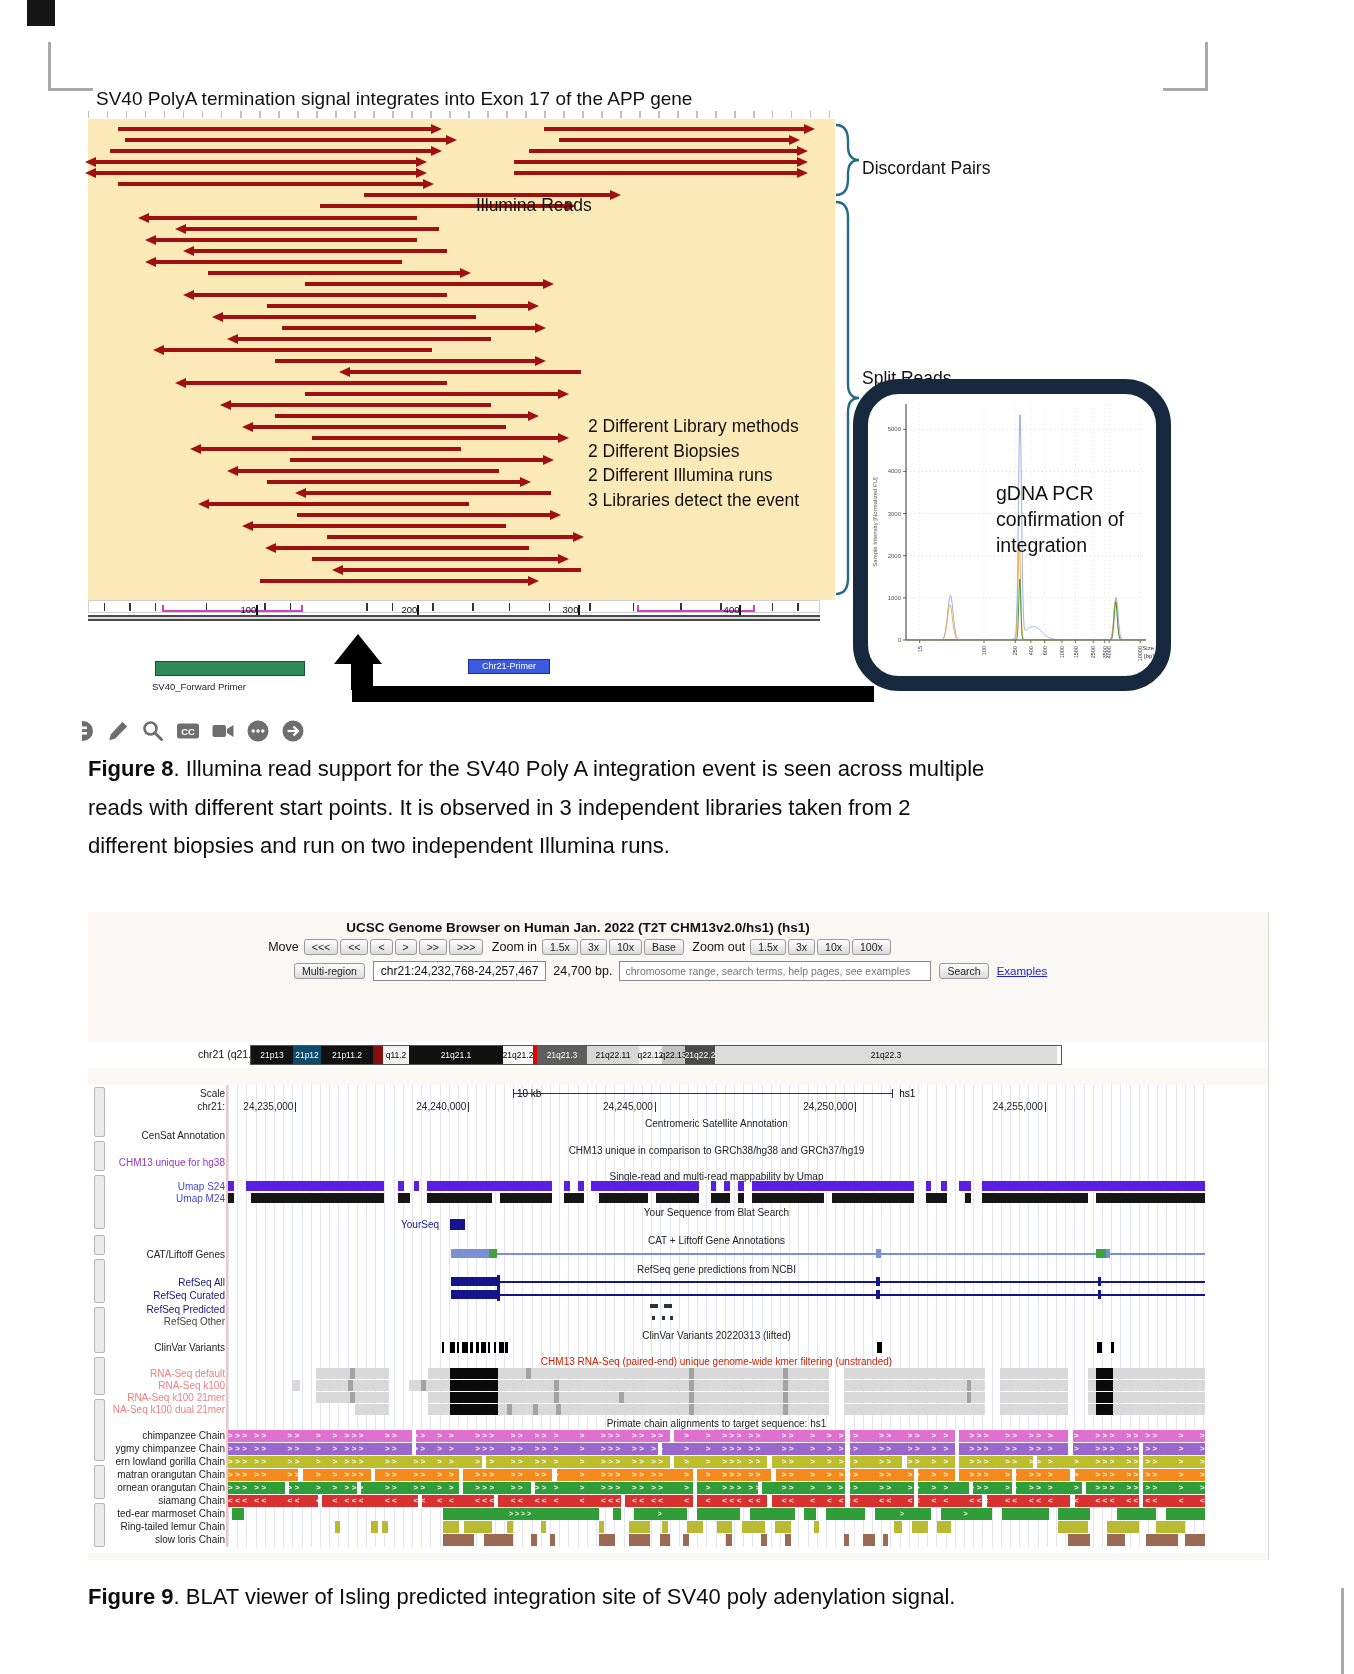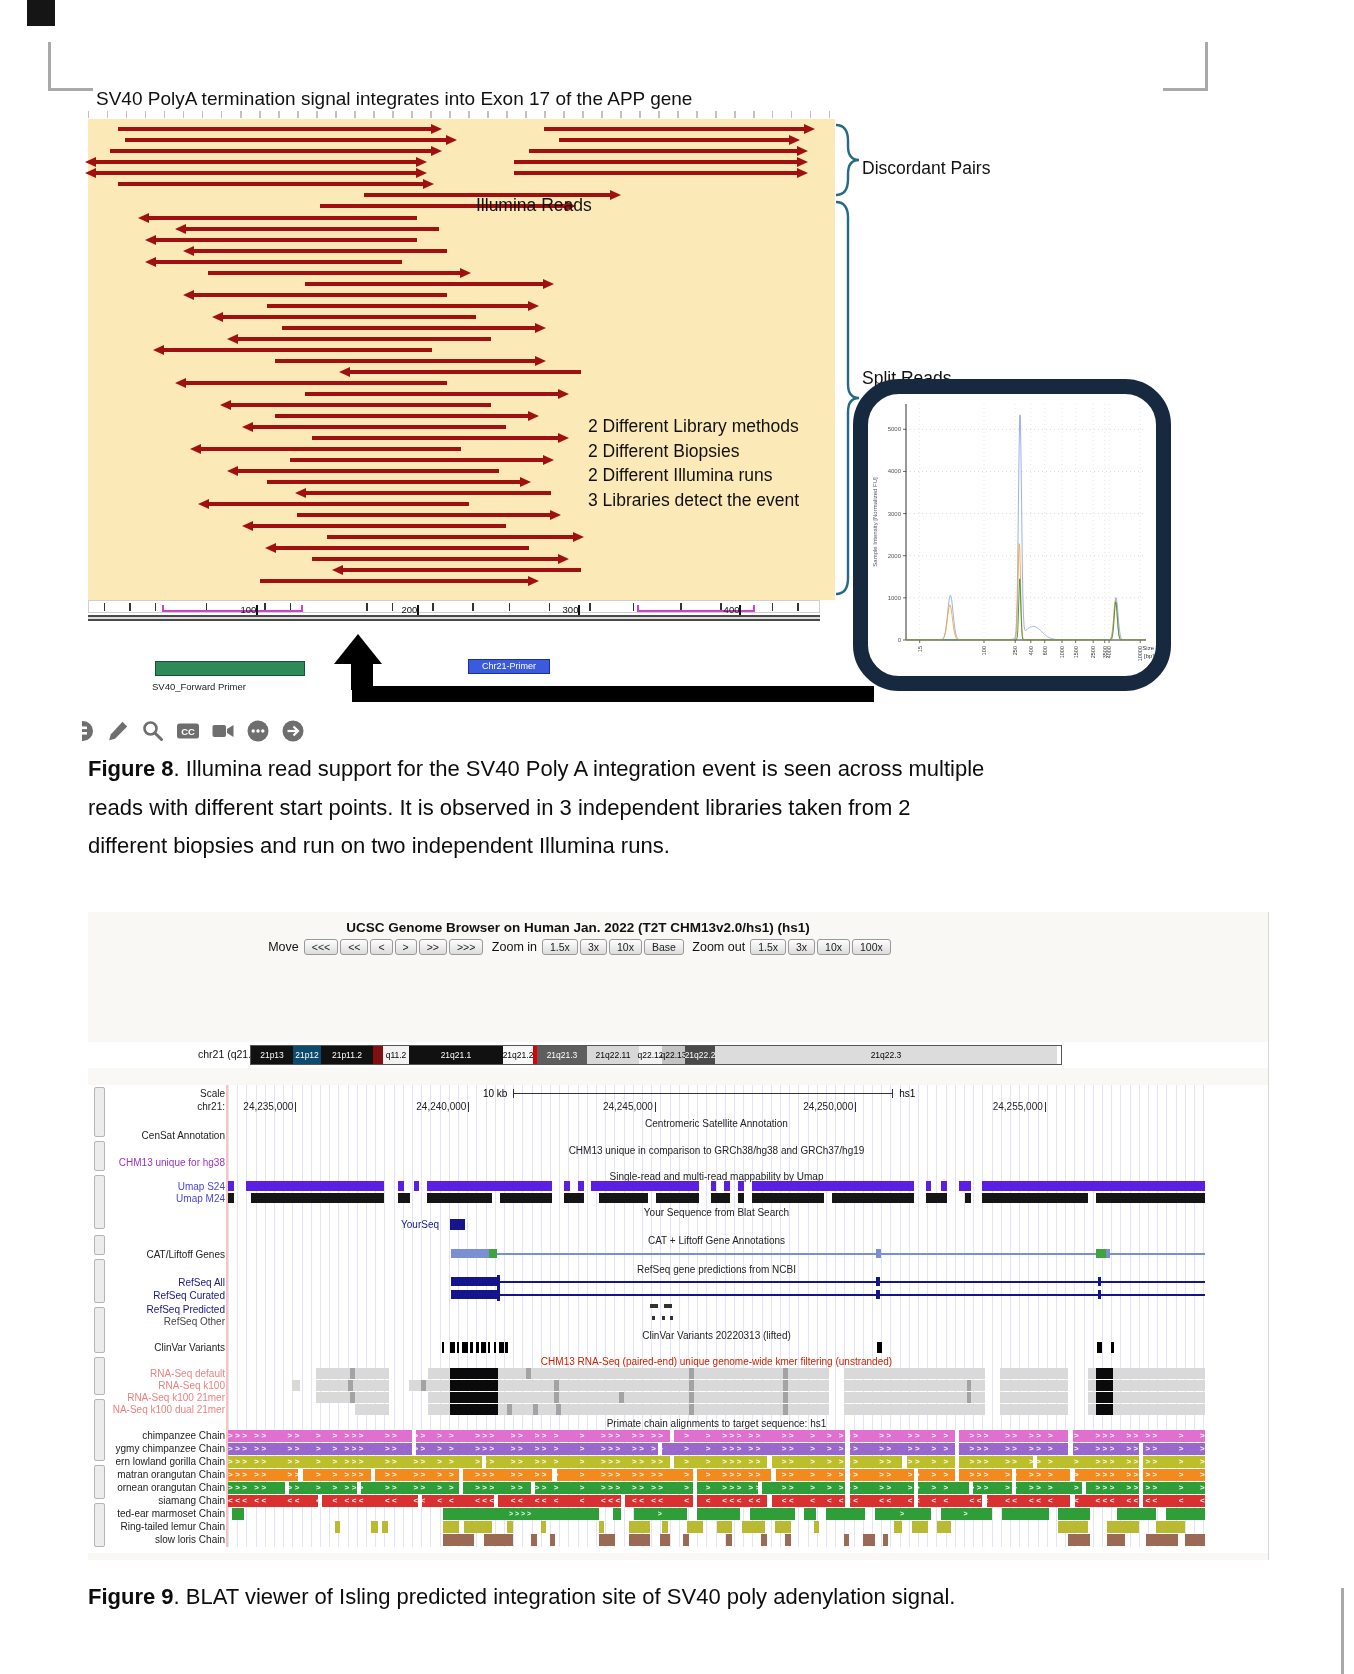--- a/index.html
+++ b/index.html
@@ -359,20 +359,21 @@
         <text x="33" y="37.28571428571428" text-anchor="end" font-size="6" fill="#555" font-family="Liberation Sans, sans-serif">5000</text>
         <line x1="38" y1="10" x2="38" y2="246" stroke="#333" stroke-width="1"></line>
         <line x1="38" y1="246" x2="278" y2="246" stroke="#333" stroke-width="1"></line>
         <polyline points="38.0,245.8 38.6,245.8 39.3,245.8 39.9,245.8 40.5,245.8 41.2,245.8 41.8,245.8 42.4,245.8 43.1,245.8 43.7,245.8 44.3,245.8 44.9,245.8 45.6,245.8 46.2,245.8 46.8,245.8 47.5,245.8 48.1,245.8 48.7,245.8 49.4,245.8 50.0,245.8 50.6,245.8 51.3,245.8 51.9,245.8 52.5,245.8 53.2,245.8 53.8,245.8 54.4,245.8 55.1,245.8 55.7,245.8 56.3,245.8 56.9,245.8 57.6,245.8 58.2,245.8 58.8,245.8 59.5,245.8 60.1,245.8 60.7,245.8 61.4,245.8 62.0,245.8 62.6,245.8 63.3,245.8 63.9,245.8 64.5,245.8 65.2,245.8 65.8,245.8 66.4,245.8 67.1,245.8 67.7,245.8 68.3,245.8 68.9,245.8 69.6,245.8 70.2,245.8 70.8,245.8 71.5,245.8 72.1,245.8 72.7,245.8 73.4,245.7 74.0,245.5 74.6,245.1 75.3,244.4 75.9,243.3 76.5,241.5 77.2,238.9 77.8,235.3 78.4,230.6 79.1,224.9 79.7,218.7 80.3,212.6 80.9,207.1 81.6,203.2 82.2,201.3 82.8,201.7 83.5,204.5 84.1,209.2 84.7,215.0 85.4,221.3 86.0,227.3 86.6,232.6 87.3,236.8 87.9,240.1 88.5,242.3 89.2,243.8 89.8,244.7 90.4,245.3 91.1,245.6 91.7,245.7 92.3,245.8 92.9,245.8 93.6,245.8 94.2,245.8 94.8,245.8 95.5,245.8 96.1,245.8 96.7,245.8 97.4,245.8 98.0,245.8 98.6,245.8 99.3,245.8 99.9,245.8 100.5,245.8 101.2,245.8 101.8,245.8 102.4,245.8 103.1,245.8 103.7,245.8 104.3,245.8 104.9,245.8 105.6,245.8 106.2,245.8 106.8,245.8 107.5,245.8 108.1,245.8 108.7,245.8 109.4,245.8 110.0,245.8 110.6,245.8 111.3,245.8 111.9,245.8 112.5,245.8 113.2,245.8 113.8,245.8 114.4,245.8 115.1,245.8 115.7,245.8 116.3,245.8 116.9,245.8 117.6,245.8 118.2,245.8 118.8,245.8 119.5,245.8 120.1,245.8 120.7,245.8 121.4,245.8 122.0,245.8 122.6,245.8 123.3,245.8 123.9,245.8 124.5,245.8 125.2,245.8 125.8,245.8 126.4,245.8 127.1,245.8 127.7,245.8 128.3,245.8 128.9,245.8 129.6,245.8 130.2,245.8 130.8,245.8 131.5,245.8 132.1,245.8 132.7,245.8 133.4,245.8 134.0,245.8 134.6,245.8 135.3,245.8 135.9,245.8 136.5,245.8 137.2,245.8 137.8,245.8 138.4,245.7 139.1,245.7 139.7,245.7 140.3,245.6 140.9,245.6 141.6,245.6 142.2,245.5 142.8,245.4 143.5,245.3 144.1,245.2 144.7,245.1 145.4,244.9 146.0,244.7 146.6,244.1 147.3,242.5 147.9,238.1 148.5,226.9 149.2,203.7 149.8,164.1 150.4,110.7 151.1,56.5 151.7,21.3 152.3,20.9 152.9,55.1 153.6,108.4 154.2,160.9 154.8,199.5 155.5,221.9 156.1,232.2 156.7,235.8 157.4,236.6 158.0,236.3 158.6,235.8 159.3,235.3 159.9,234.7 160.5,234.2 161.2,233.8 161.8,233.4 162.4,233.0 163.1,232.8 163.7,232.6 164.3,232.4 164.9,232.4 165.6,232.4 166.2,232.4 166.8,232.6 167.5,232.8 168.1,233.1 168.7,233.5 169.4,233.9 170.0,234.3 170.6,234.8 171.3,235.4 171.9,236.0 172.5,236.5 173.2,237.1 173.8,237.8 174.4,238.4 175.1,239.0 175.7,239.5 176.3,240.1 176.9,240.7 177.6,241.2 178.2,241.7 178.8,242.1 179.5,242.6 180.1,242.9 180.7,243.3 181.4,243.6 182.0,243.9 182.6,244.2 183.3,244.4 183.9,244.6 184.5,244.8 185.2,245.0 185.8,245.1 186.4,245.2 187.1,245.3 187.7,245.4 188.3,245.5 188.9,245.6 189.6,245.6 190.2,245.7 190.8,245.7 191.5,245.7 192.1,245.7 192.7,245.8 193.4,245.8 194.0,245.8 194.6,245.8 195.3,245.8 195.9,245.8 196.5,245.8 197.2,245.8 197.8,245.8 198.4,245.8 199.1,245.8 199.7,245.8 200.3,245.8 200.9,245.8 201.6,245.8 202.2,245.8 202.8,245.8 203.5,245.8 204.1,245.8 204.7,245.8 205.4,245.8 206.0,245.8 206.6,245.8 207.3,245.8 207.9,245.8 208.5,245.8 209.2,245.8 209.8,245.8 210.4,245.8 211.1,245.8 211.7,245.8 212.3,245.8 212.9,245.8 213.6,245.8 214.2,245.8 214.8,245.8 215.5,245.8 216.1,245.8 216.7,245.8 217.4,245.8 218.0,245.8 218.6,245.8 219.3,245.8 219.9,245.8 220.5,245.8 221.2,245.8 221.8,245.8 222.4,245.8 223.1,245.8 223.7,245.8 224.3,245.8 224.9,245.8 225.6,245.8 226.2,245.8 226.8,245.8 227.5,245.8 228.1,245.8 228.7,245.8 229.4,245.8 230.0,245.8 230.6,245.8 231.3,245.8 231.9,245.8 232.5,245.8 233.2,245.8 233.8,245.8 234.4,245.8 235.1,245.8 235.7,245.8 236.3,245.8 236.9,245.8 237.6,245.8 238.2,245.8 238.8,245.8 239.5,245.8 240.1,245.8 240.7,245.8 241.4,245.6 242.0,245.3 242.6,244.5 243.3,243.0 243.9,240.3 244.5,235.9 245.2,229.8 245.8,222.2 246.4,214.3 247.1,207.6 247.7,203.8 248.3,203.8 248.9,207.6 249.6,214.3 250.2,222.2 250.8,229.8 251.5,235.9 252.1,240.3 252.7,243.0 253.4,244.5 254.0,245.3 254.6,245.6 255.3,245.8 255.9,245.8 256.5,245.8 257.2,245.8 257.8,245.8 258.4,245.8 259.1,245.8 259.7,245.8 260.3,245.8 260.9,245.8 261.6,245.8 262.2,245.8 262.8,245.8 263.5,245.8 264.1,245.8 264.7,245.8 265.4,245.8 266.0,245.8 266.6,245.8 267.3,245.8 267.9,245.8 268.5,245.8 269.2,245.8 269.8,245.8 270.4,245.8 271.1,245.8 271.7,245.8 272.3,245.8 272.9,245.8 273.6,245.8 274.2,245.8 274.8,245.8 275.5,245.8 276.1,245.8 276.7,245.8 277.4,245.8 278.0,245.8" fill="none" stroke="#8fa8e8" stroke-width="0.9"></polyline>
         <polyline points="38.0,245.8 38.6,245.8 39.3,245.8 39.9,245.8 40.5,245.8 41.2,245.8 41.8,245.8 42.4,245.8 43.1,245.8 43.7,245.8 44.3,245.8 44.9,245.8 45.6,245.8 46.2,245.8 46.8,245.8 47.5,245.8 48.1,245.8 48.7,245.8 49.4,245.8 50.0,245.8 50.6,245.8 51.3,245.8 51.9,245.8 52.5,245.8 53.2,245.8 53.8,245.8 54.4,245.8 55.1,245.8 55.7,245.8 56.3,245.8 56.9,245.8 57.6,245.8 58.2,245.8 58.8,245.8 59.5,245.8 60.1,245.8 60.7,245.8 61.4,245.8 62.0,245.8 62.6,245.8 63.3,245.8 63.9,245.8 64.5,245.8 65.2,245.8 65.8,245.8 66.4,245.8 67.1,245.8 67.7,245.8 68.3,245.8 68.9,245.8 69.6,245.8 70.2,245.8 70.8,245.8 71.5,245.8 72.1,245.8 72.7,245.8 73.4,245.7 74.0,245.6 74.6,245.3 75.3,244.7 75.9,243.7 76.5,242.1 77.2,239.8 77.8,236.5 78.4,232.2 79.1,227.3 79.7,222.0 80.3,217.2 80.9,213.3 81.6,211.2 82.2,211.1 82.8,213.1 83.5,216.8 84.1,221.6 84.7,226.9 85.4,231.9 86.0,236.1 86.6,239.5 87.3,242.0 87.9,243.6 88.5,244.6 89.2,245.2 89.8,245.5 90.4,245.7 91.1,245.8 91.7,245.8 92.3,245.8 92.9,245.8 93.6,245.8 94.2,245.8 94.8,245.8 95.5,245.8 96.1,245.8 96.7,245.8 97.4,245.8 98.0,245.8 98.6,245.8 99.3,245.8 99.9,245.8 100.5,245.8 101.2,245.8 101.8,245.8 102.4,245.8 103.1,245.8 103.7,245.8 104.3,245.8 104.9,245.8 105.6,245.8 106.2,245.8 106.8,245.8 107.5,245.8 108.1,245.8 108.7,245.8 109.4,245.8 110.0,245.8 110.6,245.8 111.3,245.8 111.9,245.8 112.5,245.8 113.2,245.8 113.8,245.8 114.4,245.8 115.1,245.8 115.7,245.8 116.3,245.8 116.9,245.8 117.6,245.8 118.2,245.8 118.8,245.8 119.5,245.8 120.1,245.8 120.7,245.8 121.4,245.8 122.0,245.8 122.6,245.8 123.3,245.8 123.9,245.8 124.5,245.8 125.2,245.8 125.8,245.8 126.4,245.8 127.1,245.8 127.7,245.8 128.3,245.8 128.9,245.8 129.6,245.8 130.2,245.8 130.8,245.8 131.5,245.8 132.1,245.8 132.7,245.8 133.4,245.8 134.0,245.8 134.6,245.8 135.3,245.8 135.9,245.8 136.5,245.8 137.2,245.8 137.8,245.8 138.4,245.8 139.1,245.8 139.7,245.8 140.3,245.8 140.9,245.8 141.6,245.8 142.2,245.8 142.8,245.8 143.5,245.8 144.1,245.8 144.7,245.8 145.4,245.8 146.0,245.8 146.6,245.7 147.3,245.2 147.9,243.0 148.5,236.4 149.2,221.5 149.8,196.6 150.4,168.0 151.1,149.6 151.7,152.9 152.3,175.6 152.9,204.4 153.6,226.7 154.2,238.9 154.8,243.9 155.5,245.4 156.1,245.8 156.7,245.8 157.4,245.8 158.0,245.8 158.6,245.8 159.3,245.8 159.9,245.8 160.5,245.8 161.2,245.8 161.8,245.8 162.4,245.8 163.1,245.8 163.7,245.8 164.3,245.8 164.9,245.8 165.6,245.8 166.2,245.8 166.8,245.8 167.5,245.8 168.1,245.8 168.7,245.8 169.4,245.8 170.0,245.8 170.6,245.8 171.3,245.8 171.9,245.8 172.5,245.8 173.2,245.8 173.8,245.8 174.4,245.8 175.1,245.8 175.7,245.8 176.3,245.8 176.9,245.8 177.6,245.8 178.2,245.8 178.8,245.8 179.5,245.8 180.1,245.8 180.7,245.8 181.4,245.8 182.0,245.8 182.6,245.8 183.3,245.8 183.9,245.8 184.5,245.8 185.2,245.8 185.8,245.8 186.4,245.8 187.1,245.8 187.7,245.8 188.3,245.8 188.9,245.8 189.6,245.8 190.2,245.8 190.8,245.8 191.5,245.8 192.1,245.8 192.7,245.8 193.4,245.8 194.0,245.8 194.6,245.8 195.3,245.8 195.9,245.8 196.5,245.8 197.2,245.8 197.8,245.8 198.4,245.8 199.1,245.8 199.7,245.8 200.3,245.8 200.9,245.8 201.6,245.8 202.2,245.8 202.8,245.8 203.5,245.8 204.1,245.8 204.7,245.8 205.4,245.8 206.0,245.8 206.6,245.8 207.3,245.8 207.9,245.8 208.5,245.8 209.2,245.8 209.8,245.8 210.4,245.8 211.1,245.8 211.7,245.8 212.3,245.8 212.9,245.8 213.6,245.8 214.2,245.8 214.8,245.8 215.5,245.8 216.1,245.8 216.7,245.8 217.4,245.8 218.0,245.8 218.6,245.8 219.3,245.8 219.9,245.8 220.5,245.8 221.2,245.8 221.8,245.8 222.4,245.8 223.1,245.8 223.7,245.8 224.3,245.8 224.9,245.8 225.6,245.8 226.2,245.8 226.8,245.8 227.5,245.8 228.1,245.8 228.7,245.8 229.4,245.8 230.0,245.8 230.6,245.8 231.3,245.8 231.9,245.8 232.5,245.8 233.2,245.8 233.8,245.8 234.4,245.8 235.1,245.8 235.7,245.8 236.3,245.8 236.9,245.8 237.6,245.8 238.2,245.8 238.8,245.8 239.5,245.8 240.1,245.8 240.7,245.8 241.4,245.8 242.0,245.6 242.6,245.2 243.3,244.1 243.9,241.7 244.5,237.4 245.2,230.6 245.8,222.0 246.4,213.4 247.1,207.3 247.7,206.0 248.3,210.0 248.9,217.7 249.6,226.7 250.2,234.4 250.8,239.9 251.5,243.2 252.1,244.8 252.7,245.5 253.4,245.7 254.0,245.8 254.6,245.8 255.3,245.8 255.9,245.8 256.5,245.8 257.2,245.8 257.8,245.8 258.4,245.8 259.1,245.8 259.7,245.8 260.3,245.8 260.9,245.8 261.6,245.8 262.2,245.8 262.8,245.8 263.5,245.8 264.1,245.8 264.7,245.8 265.4,245.8 266.0,245.8 266.6,245.8 267.3,245.8 267.9,245.8 268.5,245.8 269.2,245.8 269.8,245.8 270.4,245.8 271.1,245.8 271.7,245.8 272.3,245.8 272.9,245.8 273.6,245.8 274.2,245.8 274.8,245.8 275.5,245.8 276.1,245.8 276.7,245.8 277.4,245.8 278.0,245.8" fill="none" stroke="#f0a73a" stroke-width="0.9"></polyline>
         <polyline points="38.0,245.8 38.6,245.8 39.3,245.8 39.9,245.8 40.5,245.8 41.2,245.8 41.8,245.8 42.4,245.8 43.1,245.8 43.7,245.8 44.3,245.8 44.9,245.8 45.6,245.8 46.2,245.8 46.8,245.8 47.5,245.8 48.1,245.8 48.7,245.8 49.4,245.8 50.0,245.8 50.6,245.8 51.3,245.8 51.9,245.8 52.5,245.8 53.2,245.8 53.8,245.8 54.4,245.8 55.1,245.8 55.7,245.8 56.3,245.8 56.9,245.8 57.6,245.8 58.2,245.8 58.8,245.8 59.5,245.8 60.1,245.8 60.7,245.8 61.4,245.8 62.0,245.8 62.6,245.8 63.3,245.8 63.9,245.8 64.5,245.8 65.2,245.8 65.8,245.8 66.4,245.8 67.1,245.8 67.7,245.8 68.3,245.8 68.9,245.8 69.6,245.8 70.2,245.8 70.8,245.8 71.5,245.8 72.1,245.8 72.7,245.8 73.4,245.8 74.0,245.8 74.6,245.8 75.3,245.8 75.9,245.8 76.5,245.8 77.2,245.8 77.8,245.8 78.4,245.8 79.1,245.8 79.7,245.8 80.3,245.8 80.9,245.8 81.6,245.8 82.2,245.8 82.8,245.8 83.5,245.8 84.1,245.8 84.7,245.8 85.4,245.8 86.0,245.8 86.6,245.8 87.3,245.8 87.9,245.8 88.5,245.8 89.2,245.8 89.8,245.8 90.4,245.8 91.1,245.8 91.7,245.8 92.3,245.8 92.9,245.8 93.6,245.8 94.2,245.8 94.8,245.8 95.5,245.8 96.1,245.8 96.7,245.8 97.4,245.8 98.0,245.8 98.6,245.8 99.3,245.8 99.9,245.8 100.5,245.8 101.2,245.8 101.8,245.8 102.4,245.8 103.1,245.8 103.7,245.8 104.3,245.8 104.9,245.8 105.6,245.8 106.2,245.8 106.8,245.8 107.5,245.8 108.1,245.8 108.7,245.8 109.4,245.8 110.0,245.8 110.6,245.8 111.3,245.8 111.9,245.8 112.5,245.8 113.2,245.8 113.8,245.8 114.4,245.8 115.1,245.8 115.7,245.8 116.3,245.8 116.9,245.8 117.6,245.8 118.2,245.8 118.8,245.8 119.5,245.8 120.1,245.8 120.7,245.8 121.4,245.8 122.0,245.8 122.6,245.8 123.3,245.8 123.9,245.8 124.5,245.8 125.2,245.8 125.8,245.8 126.4,245.8 127.1,245.8 127.7,245.8 128.3,245.8 128.9,245.8 129.6,245.8 130.2,245.8 130.8,245.8 131.5,245.8 132.1,245.8 132.7,245.8 133.4,245.8 134.0,245.8 134.6,245.8 135.3,245.8 135.9,245.8 136.5,245.8 137.2,245.8 137.8,245.8 138.4,245.8 139.1,245.8 139.7,245.8 140.3,245.8 140.9,245.8 141.6,245.8 142.2,245.8 142.8,245.8 143.5,245.8 144.1,245.8 144.7,245.8 145.4,245.8 146.0,245.8 146.6,245.8 147.3,245.8 147.9,245.8 148.5,245.4 149.2,243.5 149.8,236.4 150.4,220.1 151.1,197.8 151.7,184.9 152.3,193.2 152.9,214.9 153.6,233.4 154.2,242.5 154.8,245.2 155.5,245.8 156.1,245.8 156.7,245.8 157.4,245.8 158.0,245.8 158.6,245.8 159.3,245.8 159.9,245.8 160.5,245.8 161.2,245.8 161.8,245.8 162.4,245.8 163.1,245.8 163.7,245.8 164.3,245.8 164.9,245.8 165.6,245.8 166.2,245.8 166.8,245.8 167.5,245.8 168.1,245.8 168.7,245.8 169.4,245.8 170.0,245.8 170.6,245.8 171.3,245.8 171.9,245.8 172.5,245.8 173.2,245.8 173.8,245.8 174.4,245.8 175.1,245.8 175.7,245.8 176.3,245.8 176.9,245.8 177.6,245.8 178.2,245.8 178.8,245.8 179.5,245.8 180.1,245.8 180.7,245.8 181.4,245.8 182.0,245.8 182.6,245.8 183.3,245.8 183.9,245.8 184.5,245.8 185.2,245.8 185.8,245.8 186.4,245.8 187.1,245.8 187.7,245.8 188.3,245.8 188.9,245.8 189.6,245.8 190.2,245.8 190.8,245.8 191.5,245.8 192.1,245.8 192.7,245.8 193.4,245.8 194.0,245.8 194.6,245.8 195.3,245.8 195.9,245.8 196.5,245.8 197.2,245.8 197.8,245.8 198.4,245.8 199.1,245.8 199.7,245.8 200.3,245.8 200.9,245.8 201.6,245.8 202.2,245.8 202.8,245.8 203.5,245.8 204.1,245.8 204.7,245.8 205.4,245.8 206.0,245.8 206.6,245.8 207.3,245.8 207.9,245.8 208.5,245.8 209.2,245.8 209.8,245.8 210.4,245.8 211.1,245.8 211.7,245.8 212.3,245.8 212.9,245.8 213.6,245.8 214.2,245.8 214.8,245.8 215.5,245.8 216.1,245.8 216.7,245.8 217.4,245.8 218.0,245.8 218.6,245.8 219.3,245.8 219.9,245.8 220.5,245.8 221.2,245.8 221.8,245.8 222.4,245.8 223.1,245.8 223.7,245.8 224.3,245.8 224.9,245.8 225.6,245.8 226.2,245.8 226.8,245.8 227.5,245.8 228.1,245.8 228.7,245.8 229.4,245.8 230.0,245.8 230.6,245.8 231.3,245.8 231.9,245.8 232.5,245.8 233.2,245.8 233.8,245.8 234.4,245.8 235.1,245.8 235.7,245.8 236.3,245.8 236.9,245.8 237.6,245.8 238.2,245.8 238.8,245.8 239.5,245.8 240.1,245.8 240.7,245.8 241.4,245.8 242.0,245.8 242.6,245.7 243.3,245.3 243.9,244.3 244.5,241.8 245.2,236.9 245.8,229.3 246.4,220.0 247.1,211.8 247.7,207.9 248.3,210.3 248.9,217.8 249.6,227.2 250.2,235.4 250.8,240.9 251.5,243.9 252.1,245.2 252.7,245.6 253.4,245.8 254.0,245.8 254.6,245.8 255.3,245.8 255.9,245.8 256.5,245.8 257.2,245.8 257.8,245.8 258.4,245.8 259.1,245.8 259.7,245.8 260.3,245.8 260.9,245.8 261.6,245.8 262.2,245.8 262.8,245.8 263.5,245.8 264.1,245.8 264.7,245.8 265.4,245.8 266.0,245.8 266.6,245.8 267.3,245.8 267.9,245.8 268.5,245.8 269.2,245.8 269.8,245.8 270.4,245.8 271.1,245.8 271.7,245.8 272.3,245.8 272.9,245.8 273.6,245.8 274.2,245.8 274.8,245.8 275.5,245.8 276.1,245.8 276.7,245.8 277.4,245.8 278.0,245.8" fill="none" stroke="#3e8e3e" stroke-width="0.9"></polyline>
         <text x="9" y="128" font-size="6" fill="#555" text-anchor="middle" transform="rotate(-90 9 128)" font-family="Liberation Sans, sans-serif">Sample Intensity [Normalized FU]</text>
         <text x="286" y="256" font-size="6" fill="#333" text-anchor="end" font-family="Liberation Sans, sans-serif">Size</text>
         <text x="286" y="264" font-size="6" fill="#333" text-anchor="end" font-family="Liberation Sans, sans-serif">[bp]</text>
       </svg>
+    <div class="inset-text">gDNA PCR confirmation of integration</div>
   </div>
 
   <div class="icons-row">
     <span class="icon-clip">
         <svg class="icon" viewBox="0 0 24 24" style="margin-left:-11px">
           <circle cx="12" cy="12" r="10" fill="#6e6e6e"></circle>
           <rect x="8" y="7.5" width="8" height="2.6" fill="#fff"></rect>
           <rect x="8" y="13" width="8" height="2.6" fill="#fff"></rect>
         </svg>
       </span>
@@ -410,20 +411,28 @@
     <div>different biopsies and run on two independent Illumina runs.</div>
   </div>
 
   <div class="ucsc">
     <div class="ucsc-title">UCSC Genome Browser on Human Jan. 2022 (T2T CHM13v2.0/hs1) (hs1)</div>
     <div class="ctrl1">
       <span class="ctl-lbl">Move</span><span id="move-btns"><span class="btn">&lt;&lt;&lt;</span><span class="btn">&lt;&lt;</span><span class="btn">&lt;</span><span class="btn">&gt;</span><span class="btn">&gt;&gt;</span><span class="btn">&gt;&gt;&gt;</span></span>
       <span class="ctl-lbl">Zoom in</span><span id="zin-btns"><span class="btn">1.5x</span><span class="btn">3x</span><span class="btn">10x</span><span class="btn">Base</span></span>
       <span class="ctl-lbl">Zoom out</span><span id="zout-btns"><span class="btn">1.5x</span><span class="btn">3x</span><span class="btn">10x</span><span class="btn">100x</span></span>
     </div>
+    <div class="ctrl2">
+      <span class="btn">Multi-region</span>
+      <span class="posbox">chr21:24,232,768-24,257,467</span>
+      <span class="bp">24,700 bp.</span>
+      <input class="searchbox" placeholder="chromosome range, search terms, help pages, see examples" style="">
+      <span class="btn">Search</span>
+      <a class="examples">Examples</a>
+    </div>
     <div class="ideo-strip">
       <span class="ideo-label">chr21 (q21.3)</span>
       <div id="ideo-bands">
           <div class="band" style="width: 42px; background: rgb(17, 17, 17); color: rgb(255, 255, 255);">21p13</div>
           <div class="band" style="width: 28px; background: #0c4a6e; color: rgb(255, 255, 255);">21p12</div>
           <div class="band" style="width: 52px; background: rgb(17, 17, 17); color: rgb(255, 255, 255);">21p11.2</div>
           <div class="band" style="width: 10px; background: rgb(128, 16, 16); color: rgb(255, 255, 255);"></div>
           <div class="band" style="width: 26px; background: rgb(242, 242, 242); color: rgb(0, 0, 0);">q11.2</div>
           <div class="band" style="width: 94px; background: rgb(17, 17, 17); color: rgb(255, 255, 255);">21q21.1</div>
           <div class="band" style="width: 30px; background: rgb(247, 247, 247); color: rgb(0, 0, 0);">21q21.2</div>
@@ -447,21 +456,21 @@
           <div class="gut" style="top: 174px; height: 44px;"></div>
           <div class="gut" style="top: 222px; height: 46px;"></div>
           <div class="gut" style="top: 272px; height: 38px;"></div>
           <div class="gut" style="top: 314px; height: 62px;"></div>
           <div class="gut" style="top: 380px; height: 34px;"></div>
           <div class="gut" style="top: 418px; height: 44px;"></div>
         </div>
       <div id="track-rows">
           <div class="tr-label" style="top: 3px; color: rgb(34, 34, 34);">Scale</div>
           <div class="plot-row" style="top: 3px; height: 11px;">
-            <div style="position: absolute; left: 0px; width: 28.6%; text-align: right; font-size: 10px;">10 kb</div>
+            <div style="position: absolute; left: 0px; width: 28.6%; text-align: right; font-size: 10px; padding-left: 34px;">10 kb</div>
             <div style="position: absolute; left: 29.2%; width: 38.8%; top: 5px; border-top: 1.2px solid rgb(51, 51, 51);"></div>
             <div style="position: absolute; left: 29.2%; top: 1px; width: 1px; height: 9px; background: rgb(51, 51, 51);"></div>
             <div style="position: absolute; left: 68%; top: 1px; width: 1px; height: 9px; background: rgb(51, 51, 51);"></div>
             <div style="position: absolute; left: 68.7%; font-size: 10px;">hs1</div>
           </div>
           <div class="tr-label" style="top: 16px; color: rgb(34, 34, 34);">chr21:</div>
           <div class="plot-row" style="top: 16px; height: 12px;">
             <div class="coordtick" style="left: 6.9%;"></div>
             <div class="coordnum" style="left: 6.9%;">24,235,000</div>
             <div class="coordtick" style="left: 24.6%;"></div>

